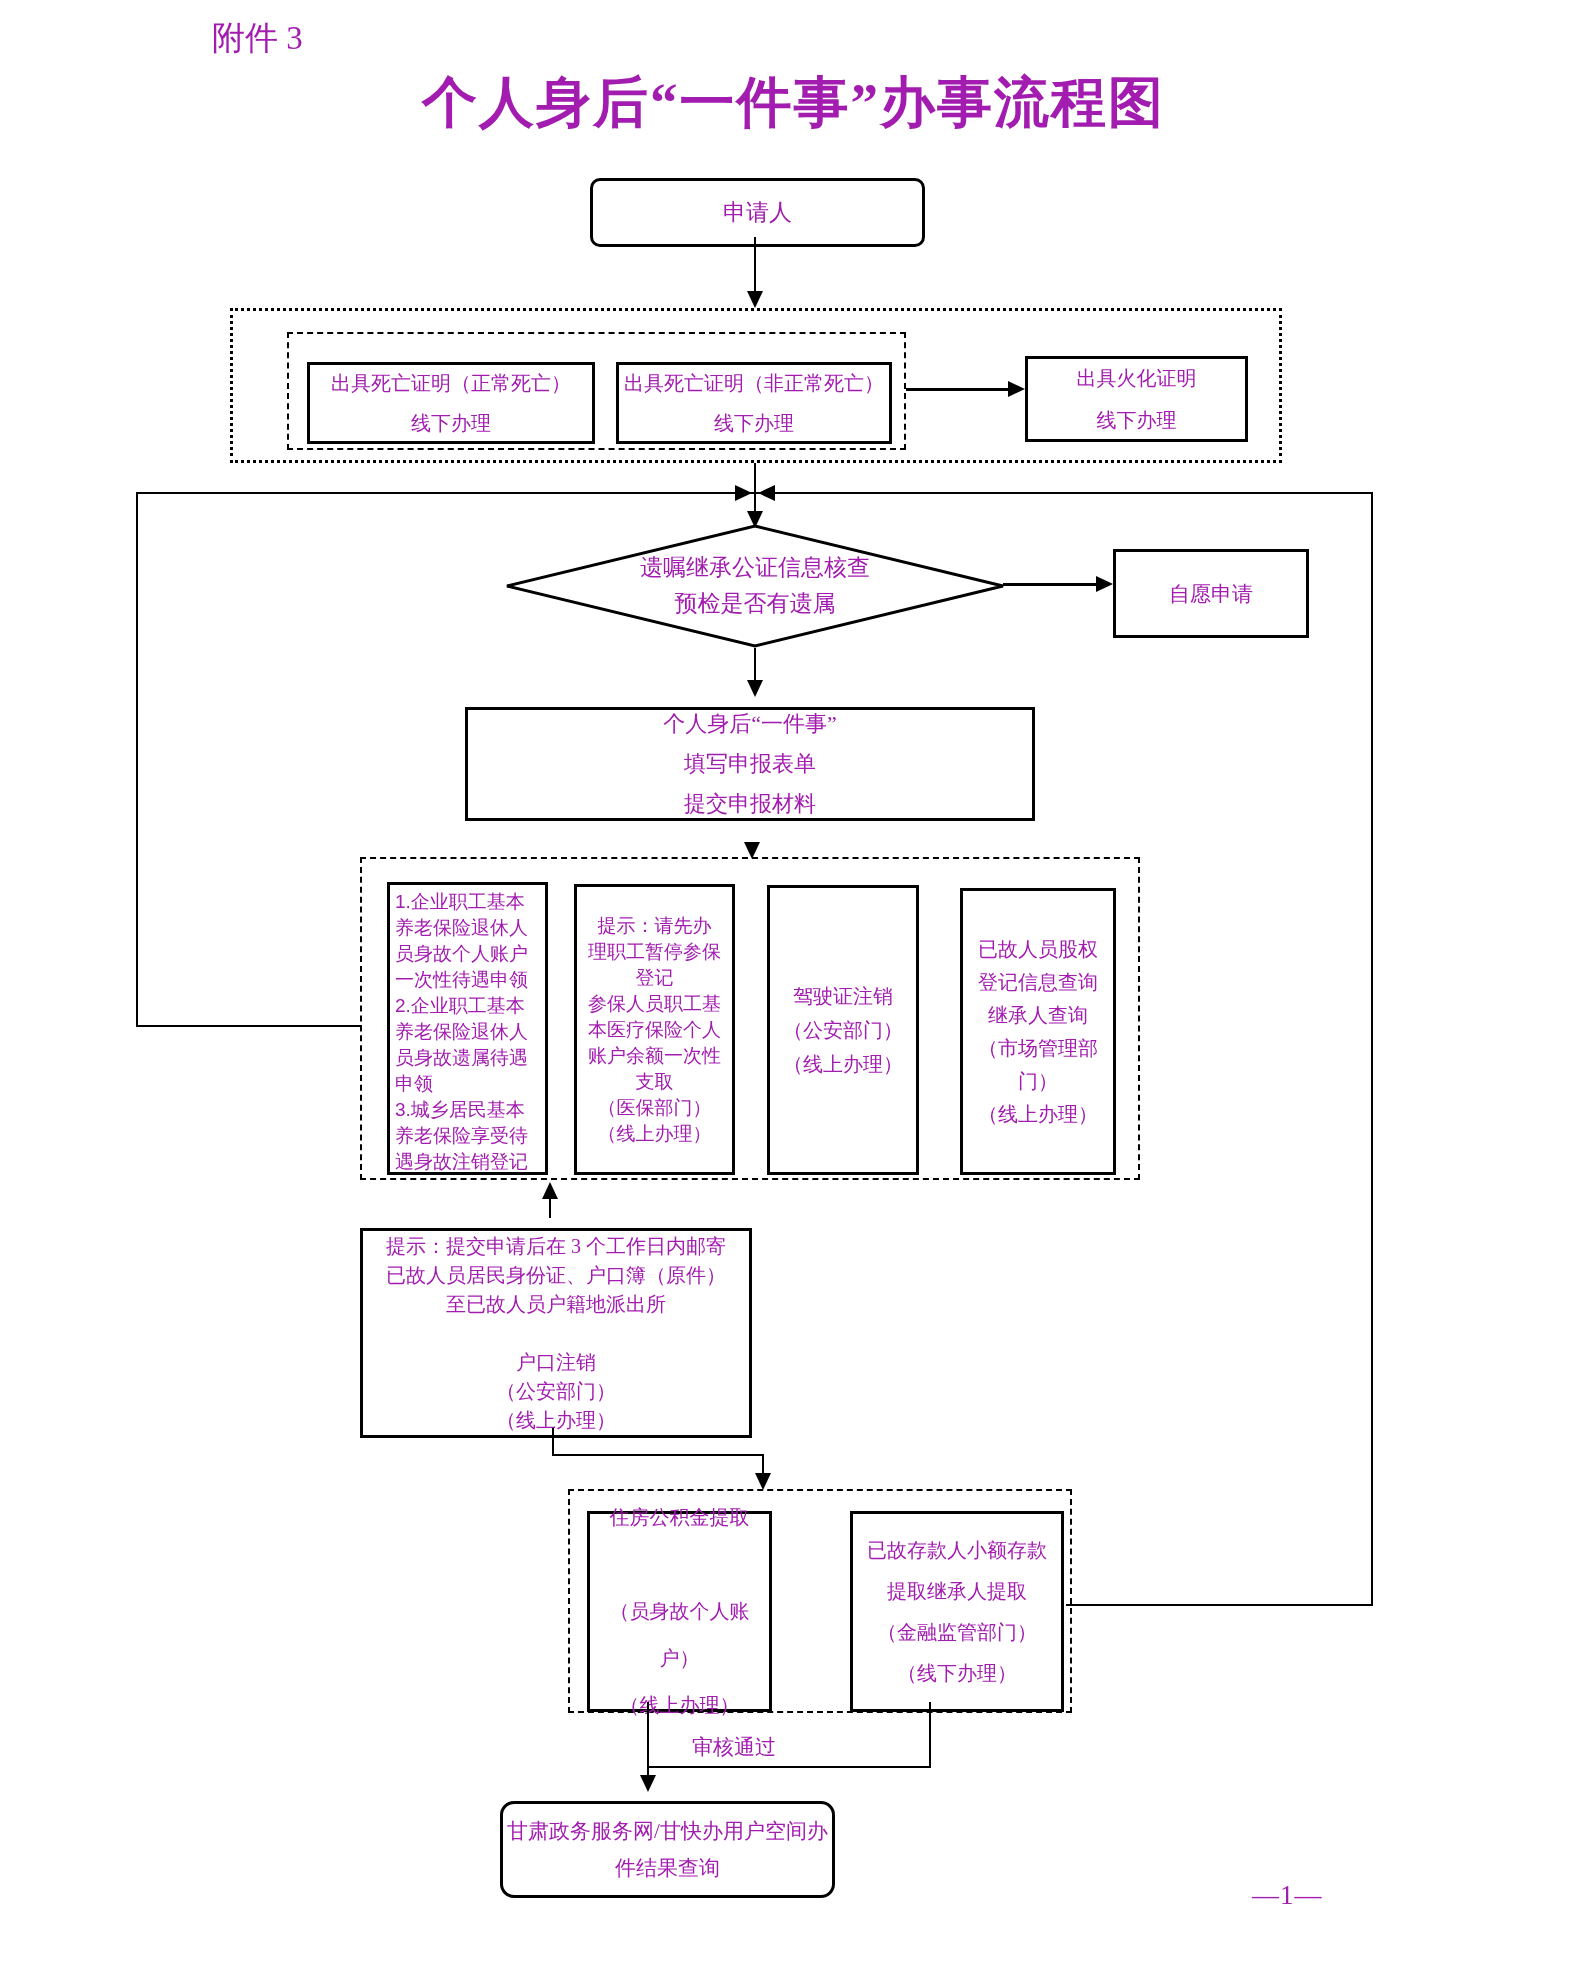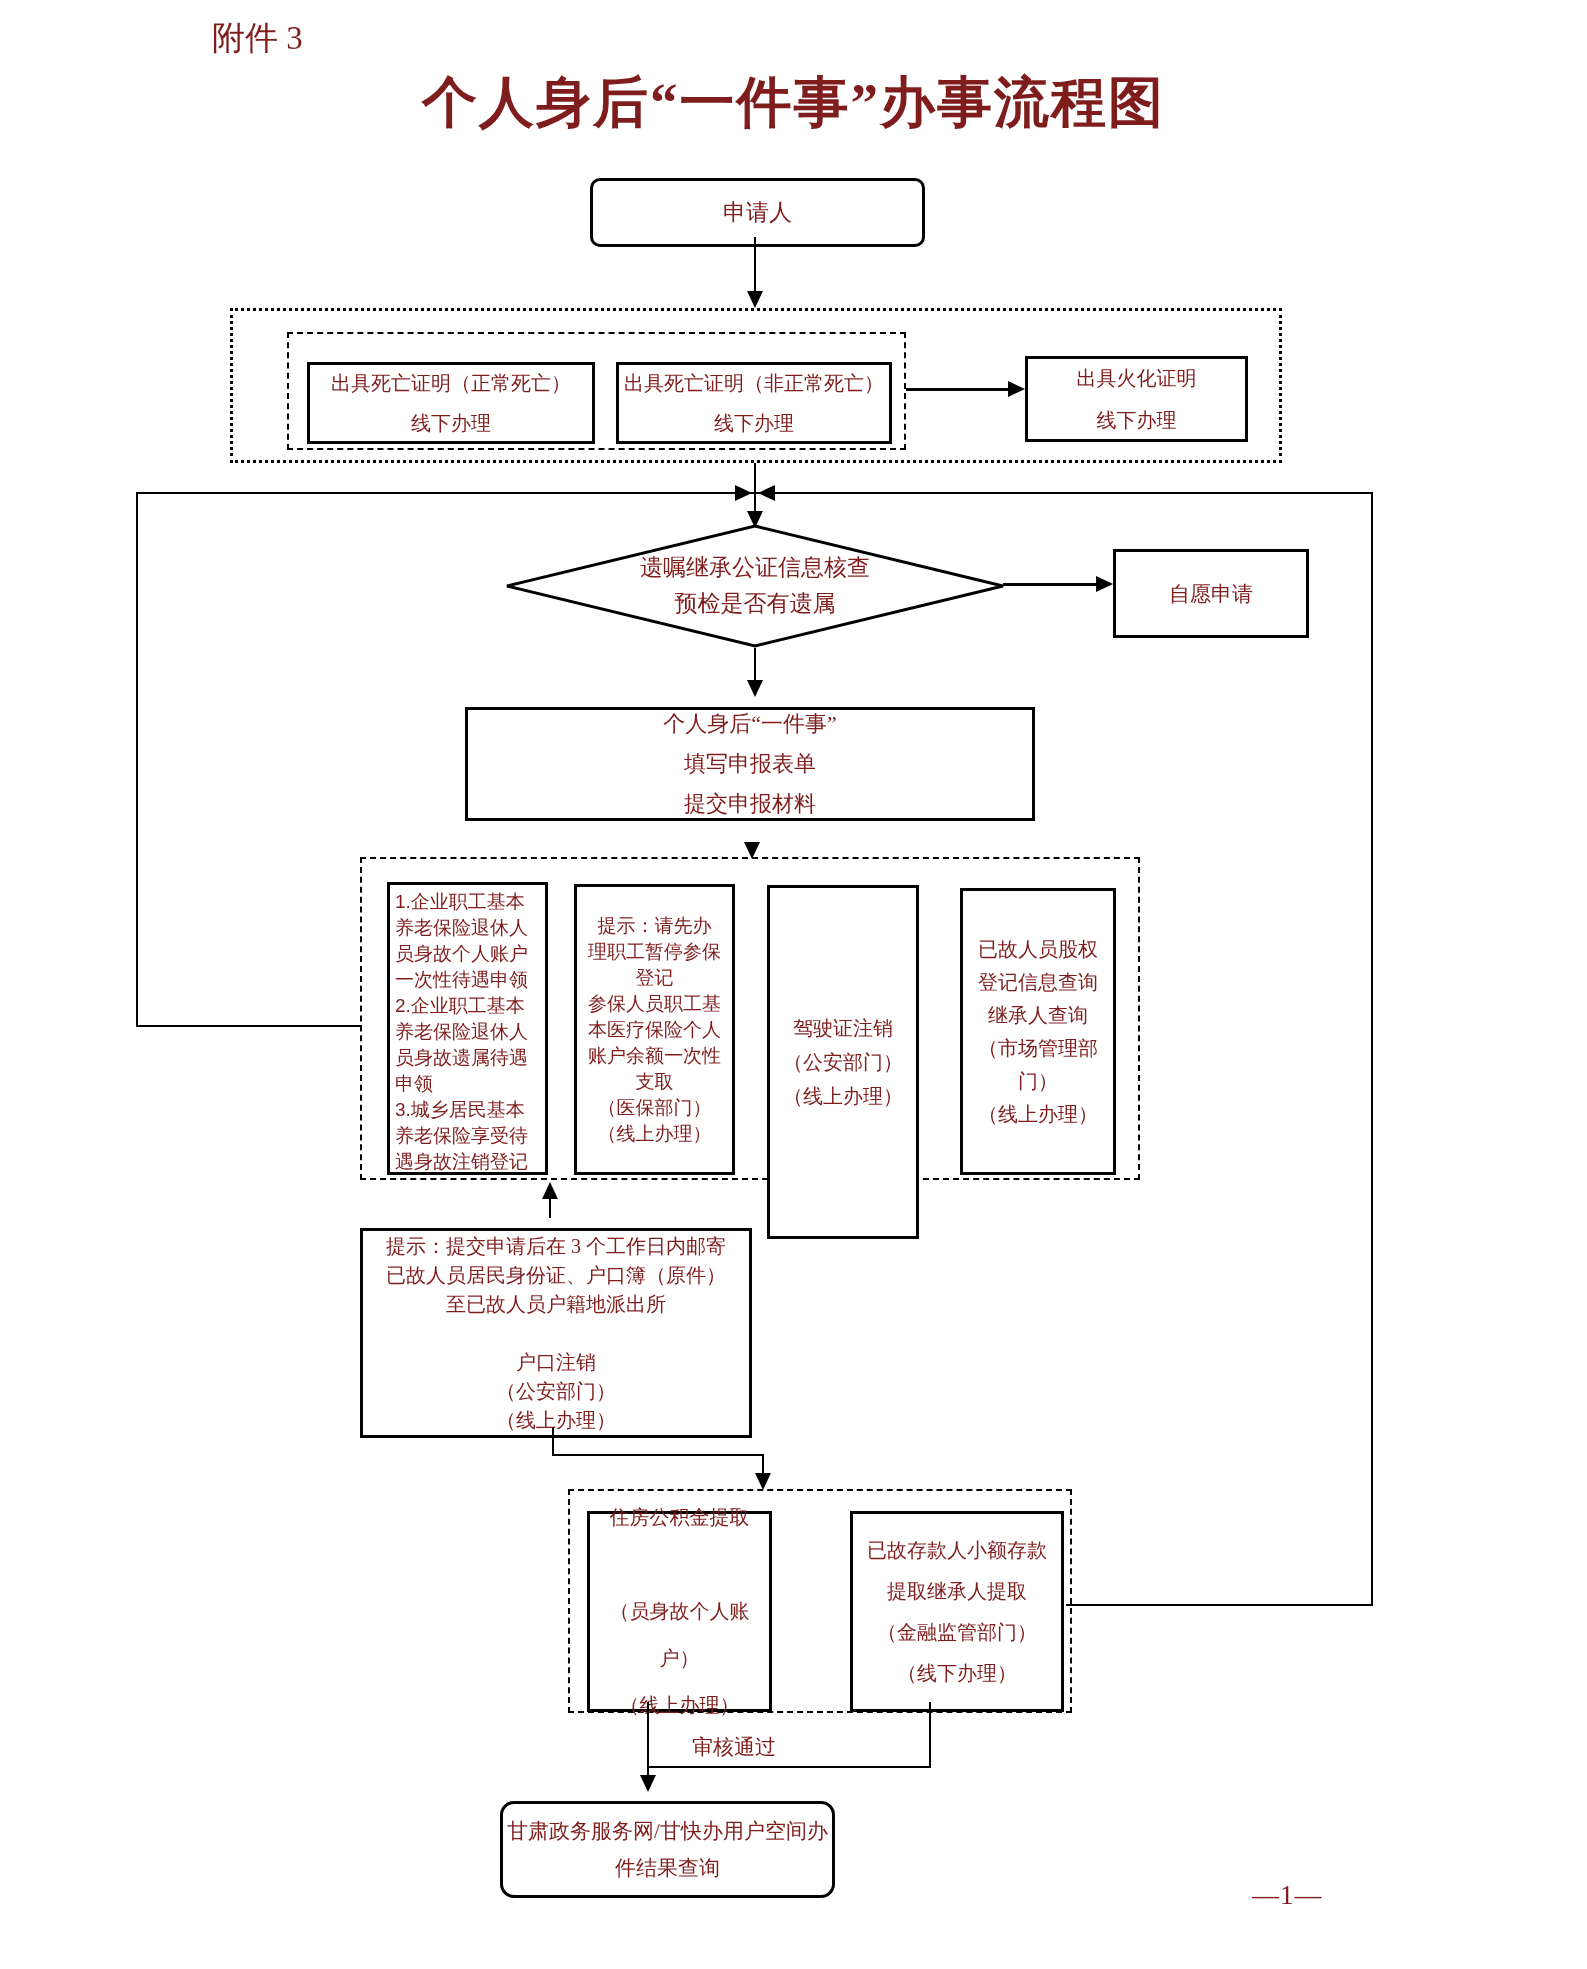--- a/index.html
+++ b/index.html
@@ -1,18 +1,18 @@
 <!DOCTYPE html>
 <html><head>
 <meta charset="utf-8">
 <style>
   html,body { margin:0; padding:0; background:#ffffff; }
   .canvas {
     position:relative; width:1587px; height:1969px;
-    background:#ffffff; color:#7f1d1d;
+    background:#ffffff; color:#a21caf;
     font-family:"Liberation Serif", serif;
     overflow:hidden;
   }
   .txt { white-space:pre-line; }
   .box {
     position:absolute; box-sizing:border-box;
     border:3px solid #000; background:#fff;
     display:flex; align-items:center; justify-content:center;
     text-align:center; font-size:20px; line-height:38px;margin-top:10px;
   }
@@ -137,21 +137,21 @@
 理职工暂停参保
 登记
 参保人员职工基
 本医疗保险个人
 账户余额一次性
 支取
 （医保部门）
 （线上办理）</span>
   </div>
 
-  <div class="box" style="left:767px; top:875px; width:152px; height:354px; font-size:20px; line-height:34px;">
+  <div class="box" style="left:767px; top:875px; width:152px; height:290px; font-size:20px; line-height:34px;">
     <span class="txt">驾驶证注销
 （公安部门）
 （线上办理）</span>
   </div>
 
   <div class="box" style="left:960px; top:878px; width:156px; height:287px; font-size:20px; line-height:33px;">
     <span class="txt">已故人员股权
 登记信息查询
 继承人查询
 （市场管理部门）

